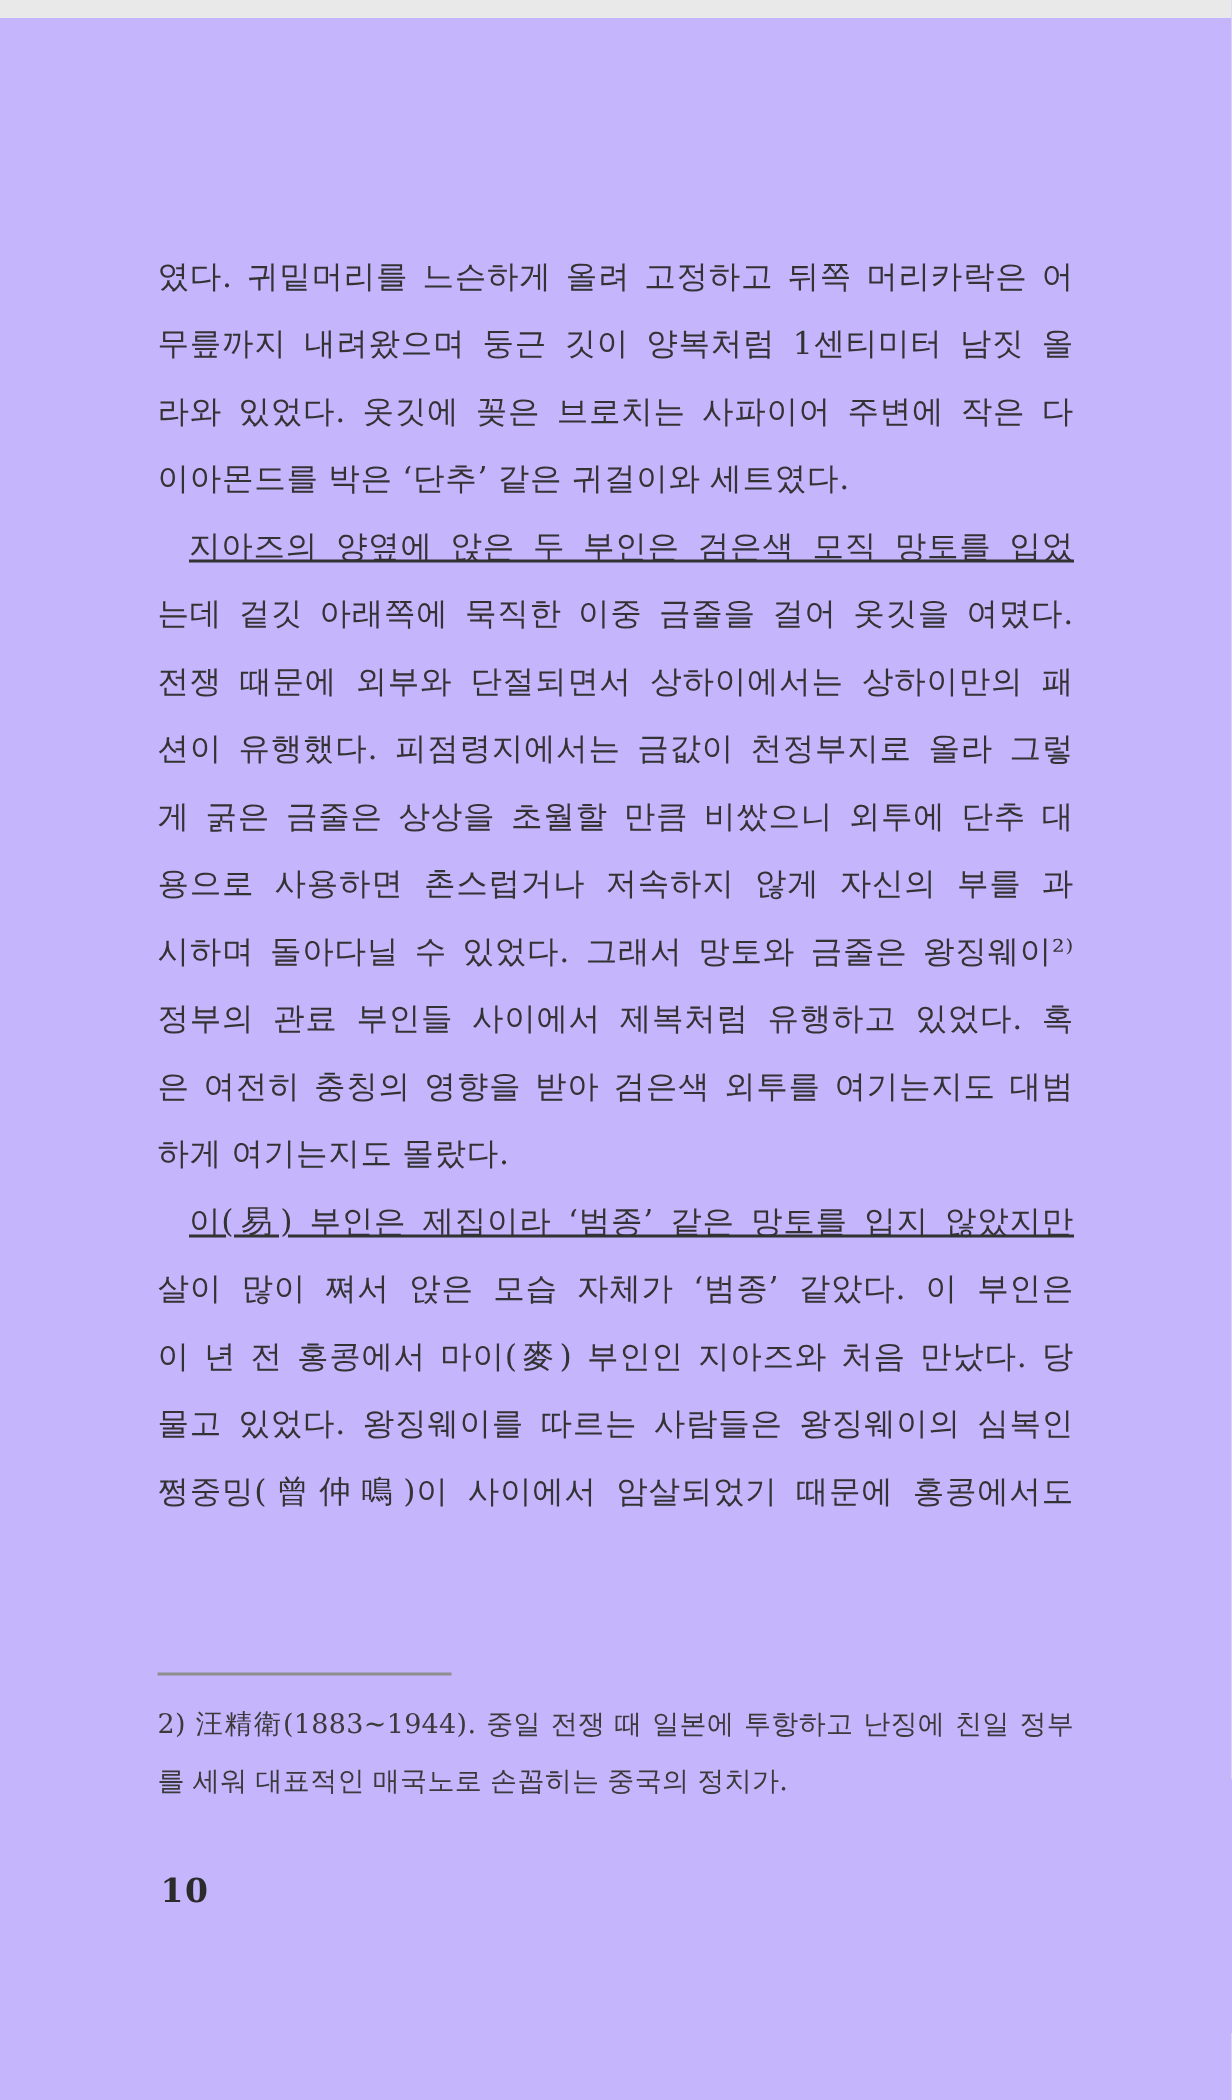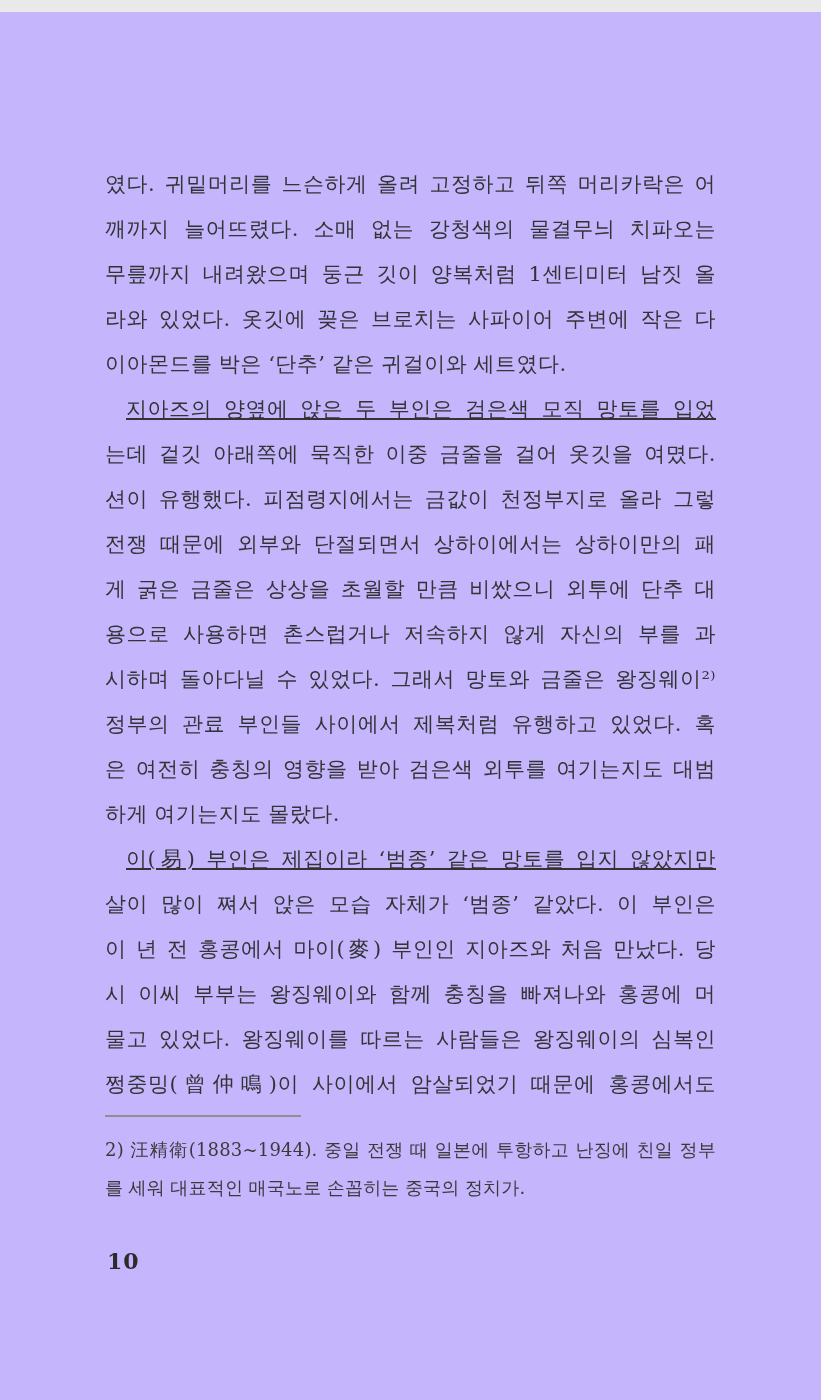--- a/index.html
+++ b/index.html
@@ -69,42 +69,40 @@
   }
 </style>
 </head>
 <body>
 
 <div class="page">
 
   <div class="body-text">
       <div class="paragraph">
         <div class="line">였다. 귀밑머리를 느슨하게 올려 고정하고 뒤쪽 머리카락은 어</div>
-        <div class="line">깨까지 늘어뜨렸다. 소매 없는 강청색의 물결무늬 치파오는</div>
         <div class="line">무릎까지 내려왔으며 둥근 깃이 양복처럼 1센티미터 남짓 올</div>
         <div class="line">라와 있었다. 옷깃에 꽂은 브로치는 사파이어 주변에 작은 다</div>
         <div class="line last">이아몬드를 박은 ‘단추’ 같은 귀걸이와 세트였다.</div>
       </div>
       <div class="paragraph">
         <div class="line indent">지아즈의 양옆에 앉은 두 부인은 검은색 모직 망토를 입었</div>
         <div class="line">는데 겉깃 아래쪽에 묵직한 이중 금줄을 걸어 옷깃을 여몄다.</div>
+        <div class="line">전쟁 때문에 외부와 단절되면서 상하이에서는 상하이만의 패</div>
         <div class="line">션이 유행했다. 피점령지에서는 금값이 천정부지로 올라 그렇</div>
-        <div class="line">전쟁 때문에 외부와 단절되면서 상하이에서는 상하이만의 패</div>
         <div class="line">게 굵은 금줄은 상상을 초월할 만큼 비쌌으니 외투에 단추 대</div>
         <div class="line">용으로 사용하면 촌스럽거나 저속하지 않게 자신의 부를 과</div>
         <div class="line">시하며 돌아다닐 수 있었다. 그래서 망토와 금줄은 왕징웨이²⁾</div>
         <div class="line">정부의 관료 부인들 사이에서 제복처럼 유행하고 있었다. 혹</div>
         <div class="line">은 여전히 충칭의 영향을 받아 검은색 외투를 여기는지도 대범</div>
         <div class="line last">하게 여기는지도 몰랐다.</div>
       </div>
       <div class="paragraph">
         <div class="line indent">이(易) 부인은 제집이라 ‘범종’ 같은 망토를 입지 않았지만</div>
         <div class="line">살이 많이 쪄서 앉은 모습 자체가 ‘범종’ 같았다. 이 부인은</div>
         <div class="line">이 년 전 홍콩에서 마이(麥) 부인인 지아즈와 처음 만났다. 당</div>
-        <div class="line">시 이씨 부부는 왕징웨이와 함께 충칭을 빠져나와 홍콩에 머</div>
         <div class="line">물고 있었다. 왕징웨이를 따르는 사람들은 왕징웨이의 심복인</div>
         <div class="line">쩡중밍(曾仲鳴)이 사이에서 암살되었기 때문에 홍콩에서도</div>
       </div>
     </div>
 
   <div class="footnote">
     <div class="footnote-divider"></div>
     <div class="footnote-text">
         <div class="line">2) 汪精衛(1883~1944). 중일 전쟁 때 일본에 투항하고 난징에 친일 정부</div>
         <div class="line last">를 세워 대표적인 매국노로 손꼽히는 중국의 정치가.</div>

